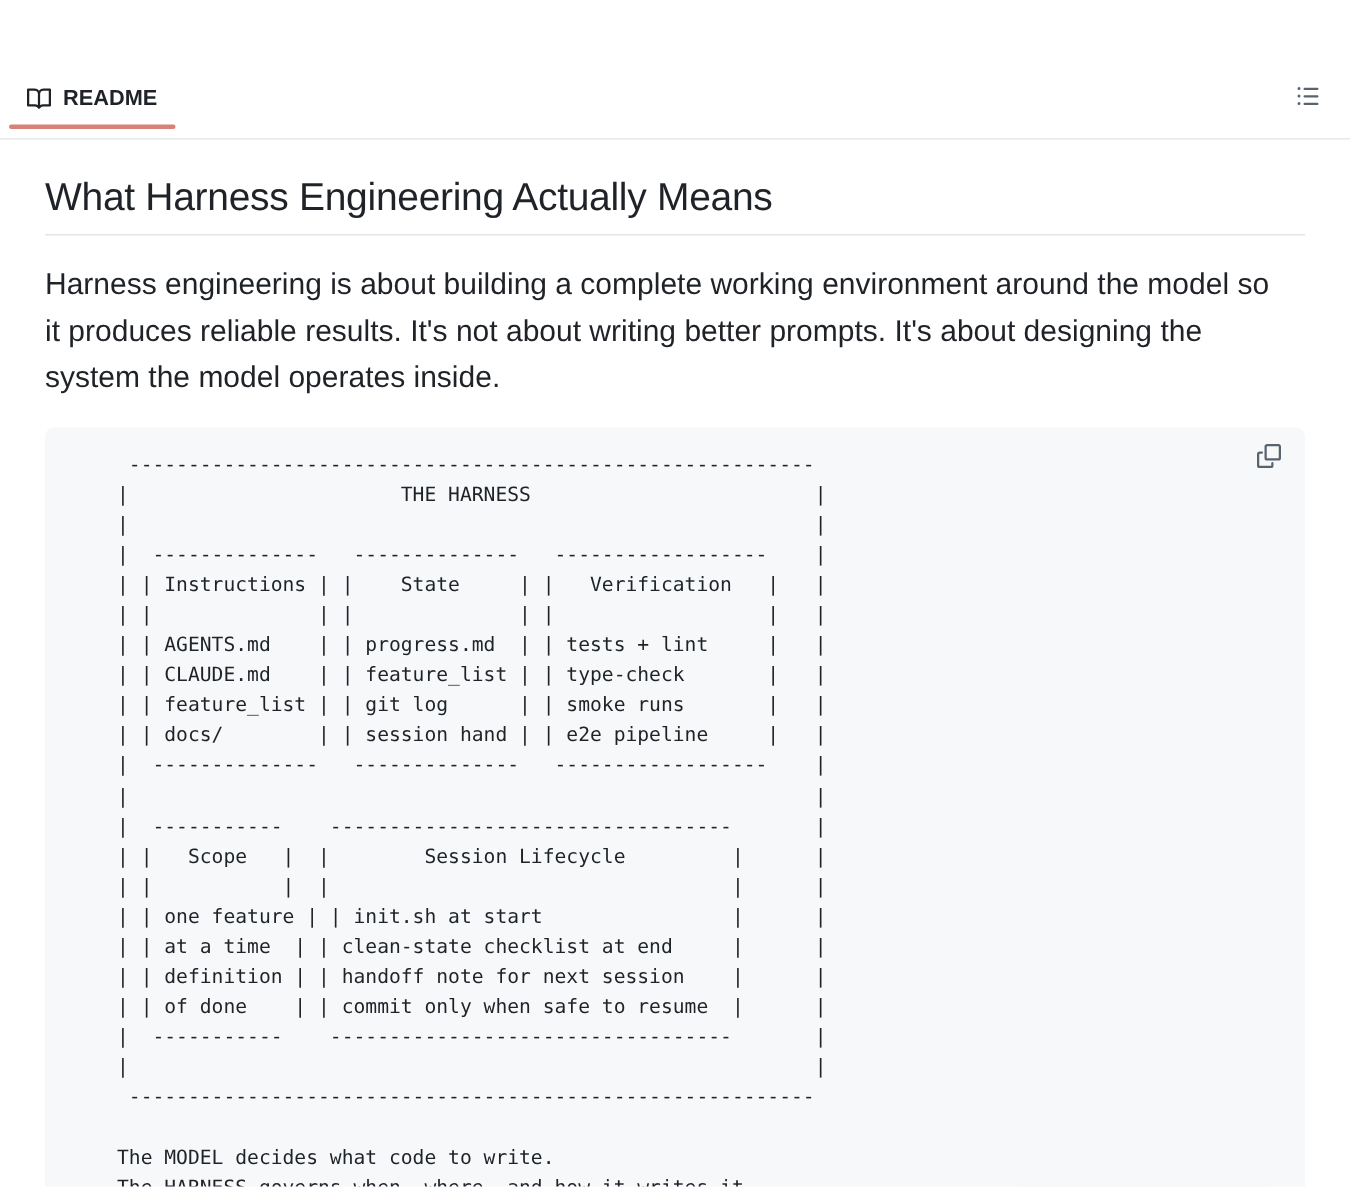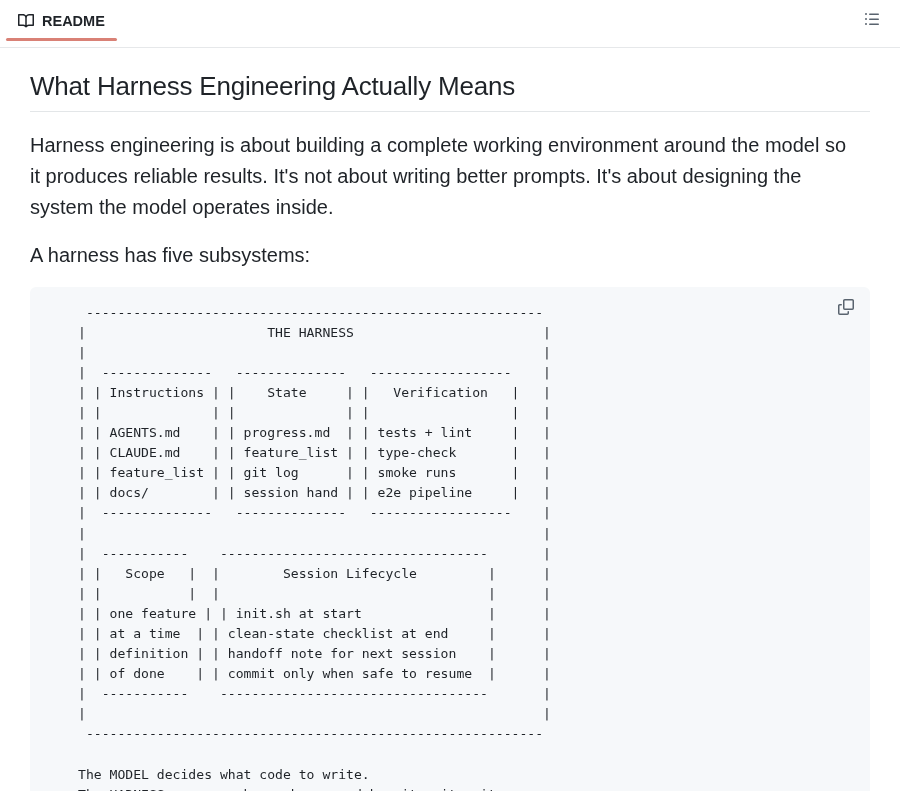--- a/index.html
+++ b/index.html
@@ -16,20 +16,21 @@
 
   
   .tabbar {
     position: relative;
     height: 48px;
     display: flex;
     align-items: center;
     justify-content: space-between;
     padding: 0 14px 0 6px;
     background: #ffffff;
+    margin-top: 45px;
   }
   .tabbar::after {
     content: "";
     position: absolute;
     left: 0; right: 0; bottom: 0;
     height: 1px;
     background: #e6e8ea;
   }
   .tab {
     position: relative;
@@ -143,21 +144,20 @@
     </span>
   </div>
 </div>
 
 <div class="content">
 
   <h1 class="page-title">What Harness Engineering Actually Means</h1>
   <div class="title-rule"></div>
 
   <p class="para">Harness engineering is about building a complete working environment around the model so it produces reliable results. It's not about writing better prompts. It's about designing the system the model operates inside.</p>
-  <p class="para tight">A harness has five subsystems:</p>
 
   <div class="codeblock">
     <div class="copy-button">
       <span>
         <svg width="16" height="16" viewBox="0 0 16 16" fill="#59636e" aria-hidden="true">
           <path d="M0 6.75C0 5.784.784 5 1.75 5h1.5a.75.75 0 0 1 0 1.5h-1.5a.25.25 0 0 0-.25.25v7.5c0 .138.112.25.25.25h7.5a.25.25 0 0 0 .25-.25v-1.5a.75.75 0 0 1 1.5 0v1.5A1.75 1.75 0 0 1 9.25 16h-7.5A1.75 1.75 0 0 1 0 14.25Z"></path>
           <path d="M5 1.75C5 .784 5.784 0 6.75 0h7.5C15.216 0 16 .784 16 1.75v7.5A1.75 1.75 0 0 1 14.25 11h-7.5A1.75 1.75 0 0 1 5 9.25Zm1.75-.25a.25.25 0 0 0-.25.25v7.5c0 .138.112.25.25.25h7.5a.25.25 0 0 0 .25-.25v-7.5a.25.25 0 0 0-.25-.25Z"></path>
         </svg>
       </span>
     </div>

